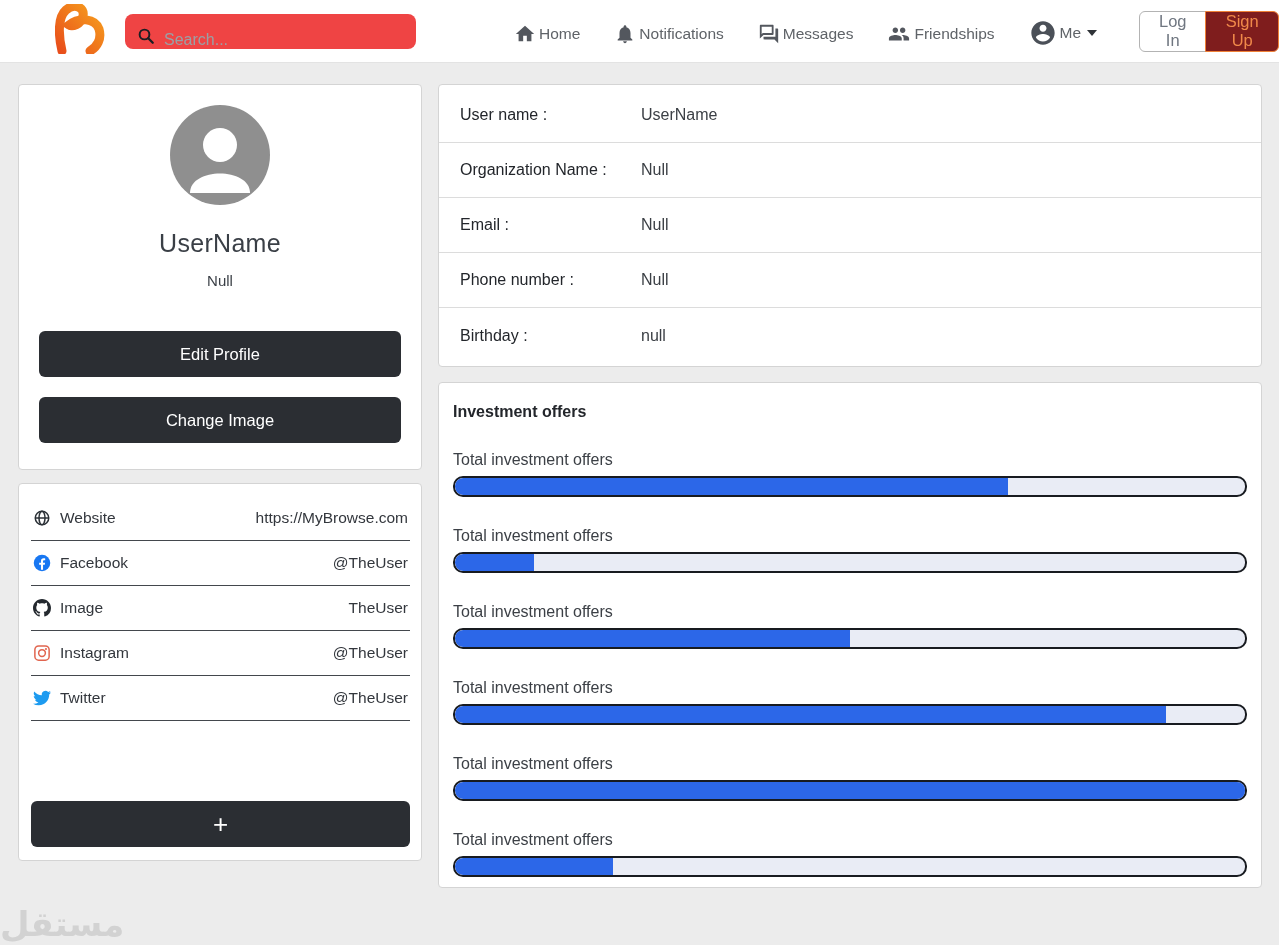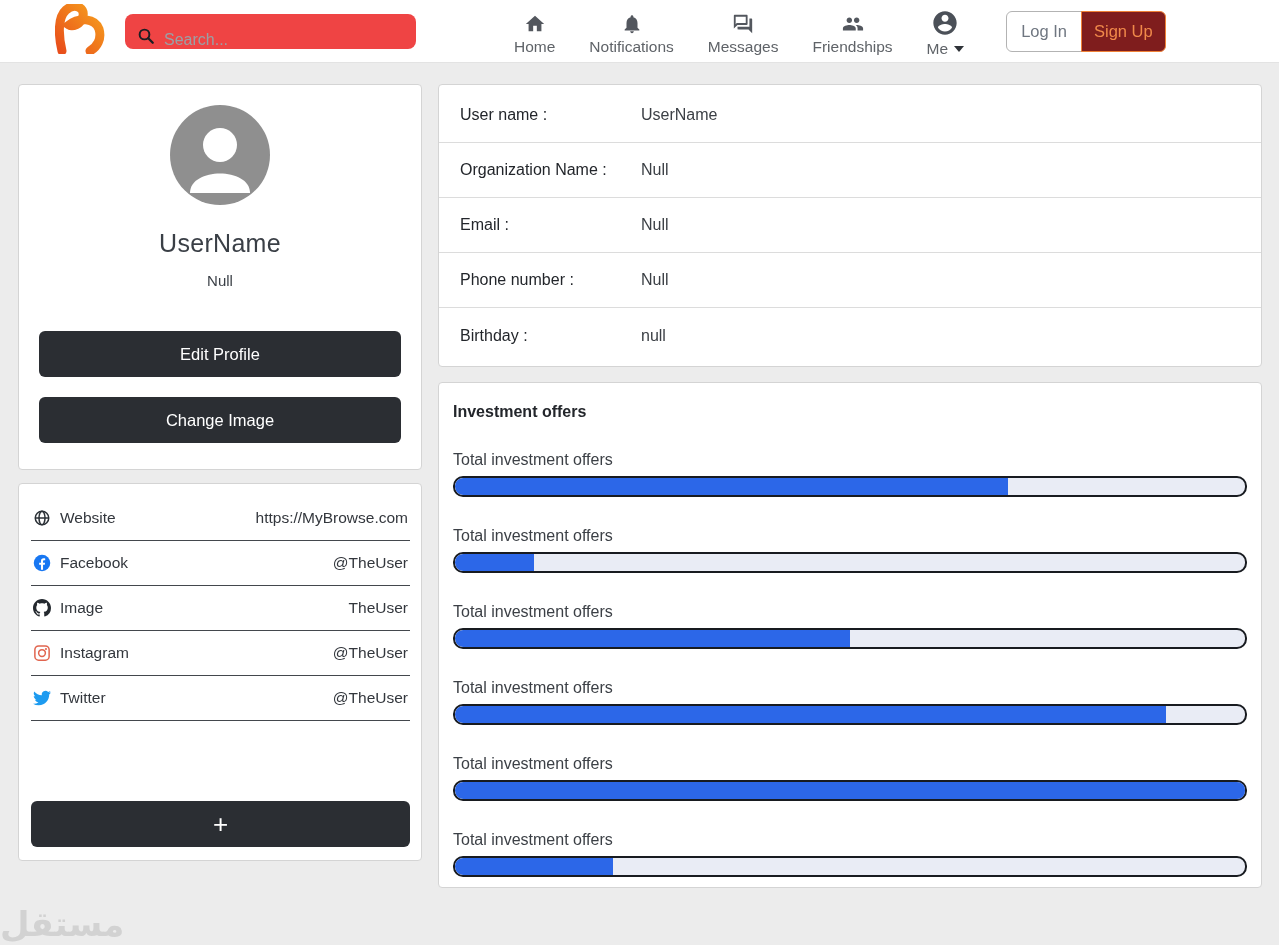--- a/index.html
+++ b/index.html
@@ -6,21 +6,21 @@
   html,body{width:1279px;height:945px}
   body{background:#ececec;font-family:"Liberation Sans","DejaVu Sans",sans-serif;overflow:hidden}
 
   
   .navbar{height:63px;background:#fff;display:flex;align-items:center;padding-left:55px;border-bottom:1px solid #e3e3e3}
   .logo{width:55px;height:52px;display:flex;align-items:center;cursor:pointer;flex-shrink:0}
   .search-box{margin-left:15px;width:291px;height:35px;background:#ef4444;border-radius:8px;display:flex;align-items:flex-end;padding:0 12px;gap:9px;flex-shrink:0}
   .search-box input{border:none;background:transparent;outline:none;font-size:16px;color:#333;width:100%;font-family:inherit}
   .search-box input::placeholder{color:#9aa0a6}
   .nav-items{display:flex;margin-left:98px;gap:34px;align-items:flex-start}
-  .nav-item{display:flex;flex-direction:column;align-items:center;gap:3px;color:#5f6368;cursor:pointer;padding-top:8px}
+  .nav-item{display:flex;flex-direction:row;align-items:center;gap:3px;color:#5f6368;cursor:pointer;padding-top:8px}
   .nav-item svg{display:block}
   .nav-label{font-size:15.5px;white-space:nowrap}
   .me-item{padding-top:4px}
   .me-label-row{display:flex;align-items:center;gap:6px}
   .caret{width:0;height:0;border-left:5px solid transparent;border-right:5px solid transparent;border-top:6px solid #2f3338}
   .auth{margin-left:42px;display:flex}
   .btn-login{height:41px;padding:0 14px;background:#fff;border:1px solid #b3b3b3;border-radius:6px 0 0 6px;color:#6f7680;font-size:16.5px;font-family:inherit;cursor:pointer}
   .btn-signup{height:41px;padding:0 12px;background:#7f1d1d;border:1px solid #ef8137;border-radius:0 6px 6px 0;color:#f0894a;font-size:16.5px;margin-left:-1px;font-family:inherit;cursor:pointer}
 
   

